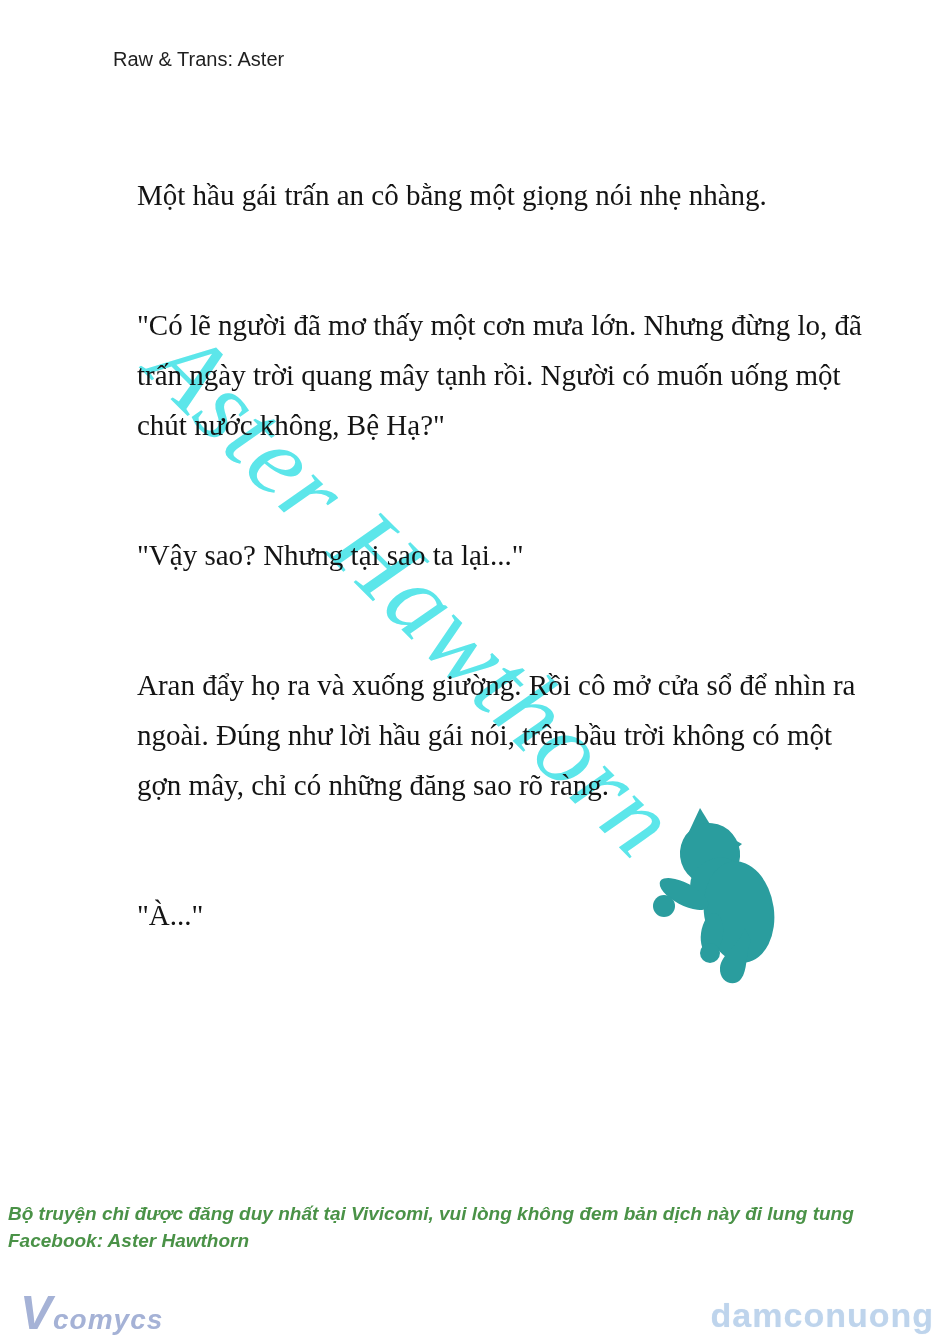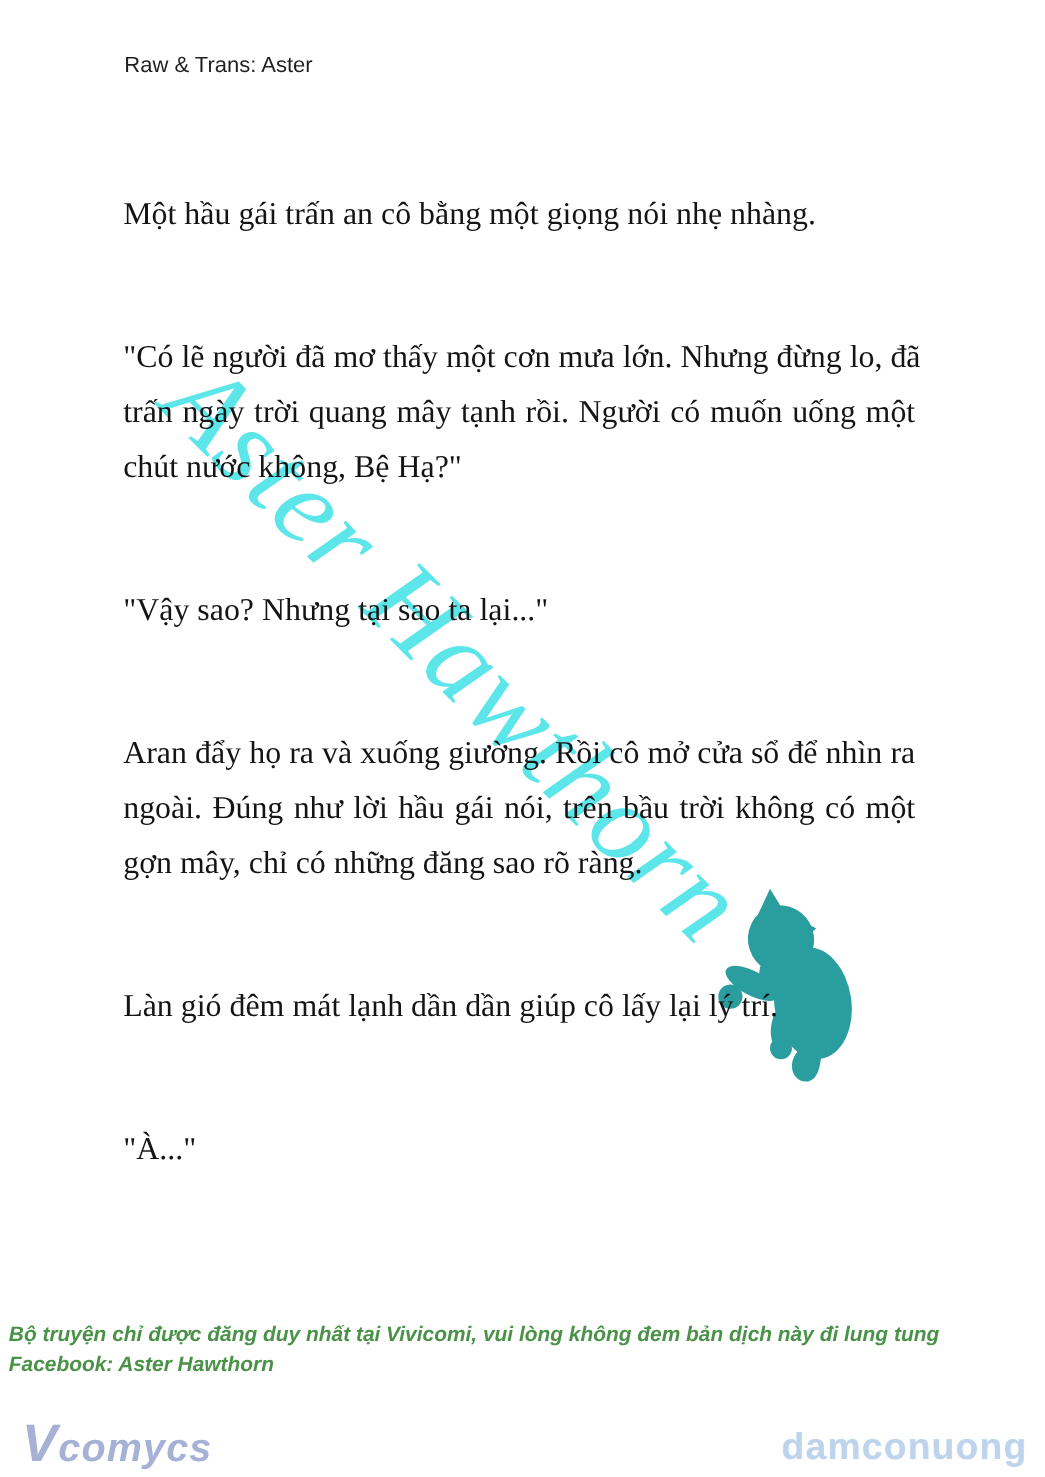--- a/index.html
+++ b/index.html
@@ -35,37 +35,37 @@
     width:130px; height:184px;
     color:#2A9D9E;
     z-index:2;
   }
   .body-text {
     position:absolute; left:112px; top:170px; width:720px;
     font-size:29px; line-height:50px; color:#141414;
     z-index:3;
   }
   .paragraph { margin:0 0 80px 0; }
-  .text-line { white-space:nowrap; }
+  .text-line { white-space:nowrap;margin-left:25px; }
   .text-line.just { text-align:justify; text-align-last:justify; }
   .footer {
     position:absolute; left:8px; right:0; top:1200px;
     text-align:left;
     font-family:"Liberation Sans", sans-serif;
     font-style:italic; font-weight:bold;
     font-size:19px; line-height:27px;
     color:#4A9247;
     z-index:4;
   }
   .footer div { white-space:nowrap; }
   .logo-left {
     position:absolute; left:20px; top:1285px;
     font-family:"Liberation Sans", sans-serif;
     font-style:italic; font-weight:bold;
-    font-size:36px; letter-spacing:1px;
+    font-size:28px; letter-spacing:1px;
     color:#A5B2D6;
     z-index:4;
   }
   .logo-left::first-letter { font-size:48px; }
   .logo-right {
     position:absolute; right:16px; top:1296px;
     font-family:"Liberation Sans", sans-serif;
     font-weight:bold;
     font-size:34px; letter-spacing:1px;
     color:#BED4EC;
@@ -115,23 +115,20 @@
       </div>
       <div class="paragraph">
         <div class="text-line">"Vậy sao? Nhưng tại sao ta lại..."</div>
       </div>
       <div class="paragraph">
         <div class="text-line just">Aran đẩy họ ra và xuống giường. Rồi cô mở cửa sổ để nhìn ra</div>
         <div class="text-line just">ngoài. Đúng như lời hầu gái nói, trên bầu trời không có một</div>
         <div class="text-line">gợn mây, chỉ có những đăng sao rõ ràng.</div>
       </div>
       <div class="paragraph">
-        <div class="text-line">Làn gió đêm mát lạnh dần dần giúp cô lấy lại lý trí.</div>
-      </div>
-      <div class="paragraph">
         <div class="text-line">"À..."</div>
       </div>
     </div>
 
   <div class="footer" style="color: rgb(74, 146, 71);">
     <div>Bộ truyện chỉ được đăng duy nhất tại Vivicomi, vui lòng không đem bản dịch này đi lung tung</div>
     <div>Facebook: Aster Hawthorn</div>
   </div>
 
   <div class="logo-left" style="color: rgb(165, 178, 214);">Vcomycs</div>

